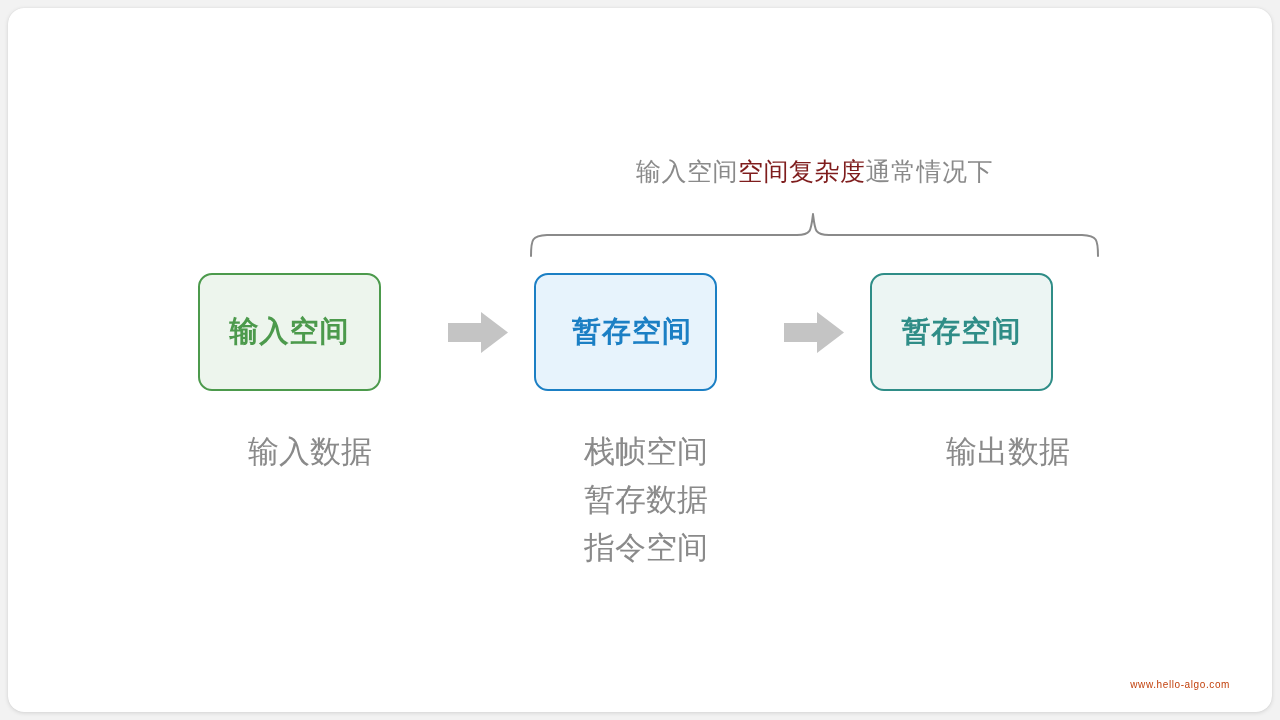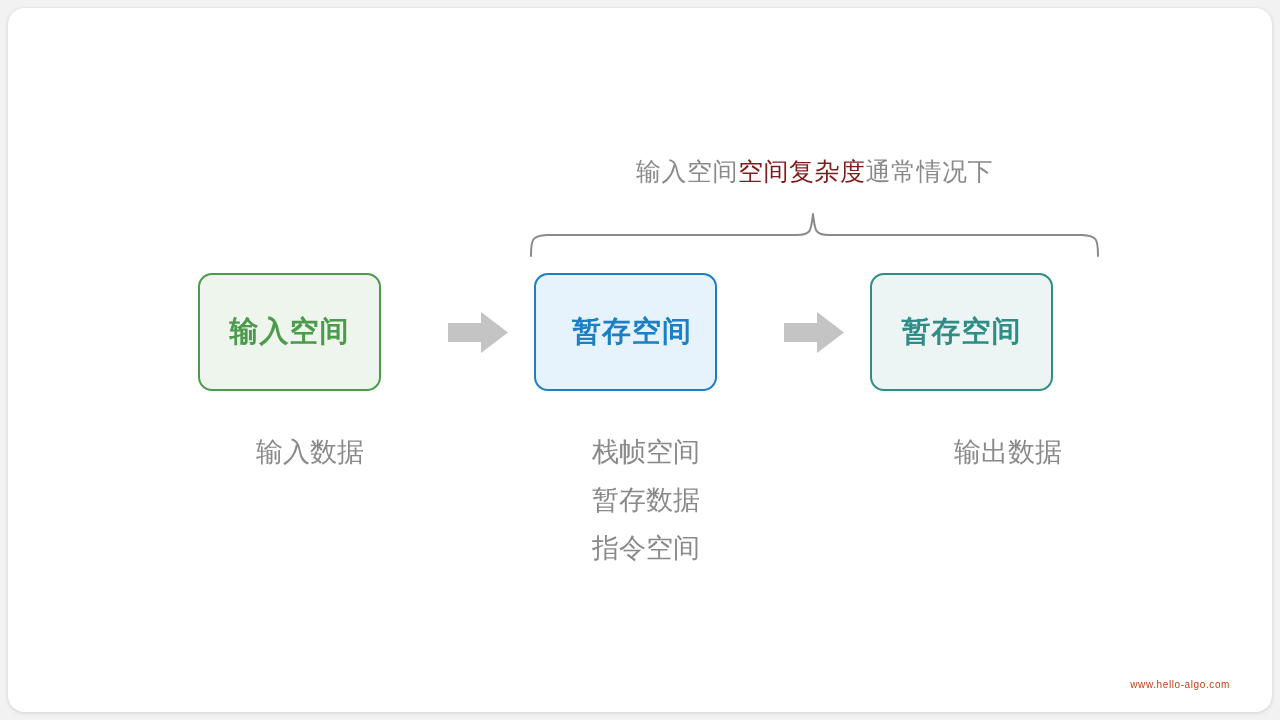--- a/index.html
+++ b/index.html
@@ -89,21 +89,21 @@
   #arrow-1 { left: 440px; }
   #arrow-2 { left: 776px; }
 
   
   .cap-col {
     position: absolute;
     top: 420px;
     width: 224px;
     text-align: center;
     color: #8a8a8a;
-    font-size: 27px;
+    font-size: 31px;
     line-height: 48px;
   }
   #cap-col-input  { left: 190px; }
   #cap-col-buffer { left: 526px; }
   #cap-col-output { left: 888px; }
   .cap-line { display: block; }
 
   
   #watermark {
     position: absolute;

